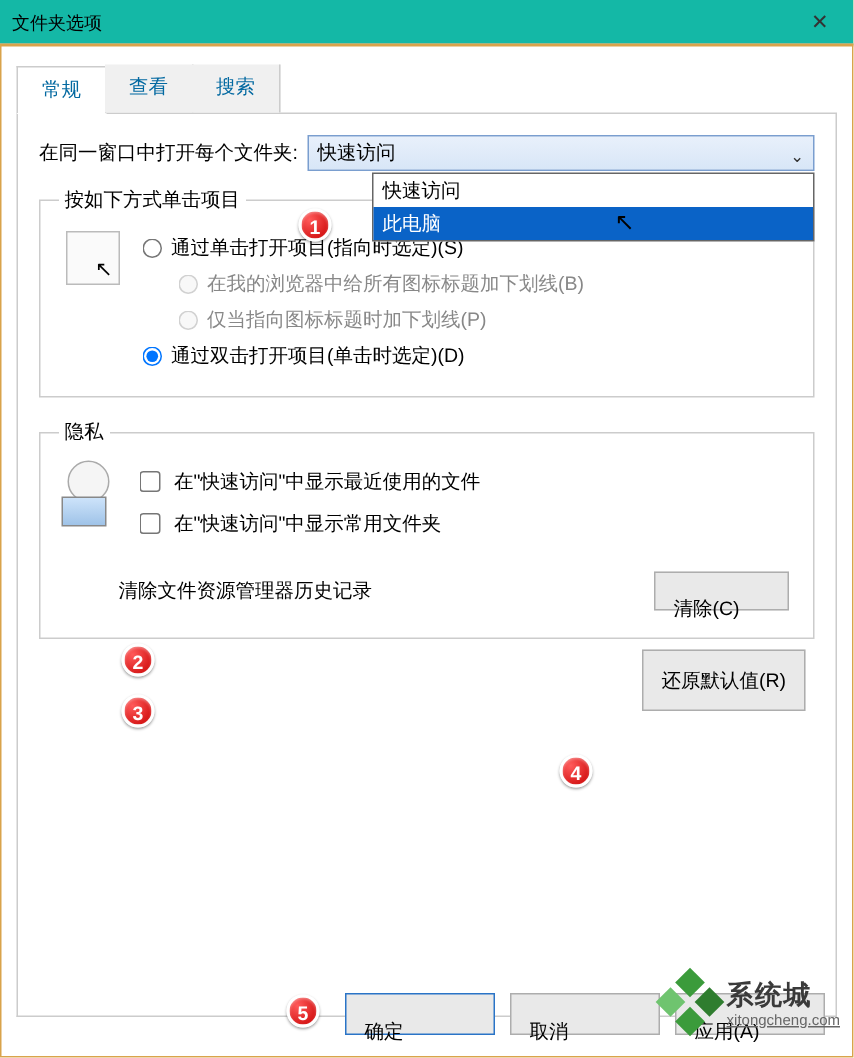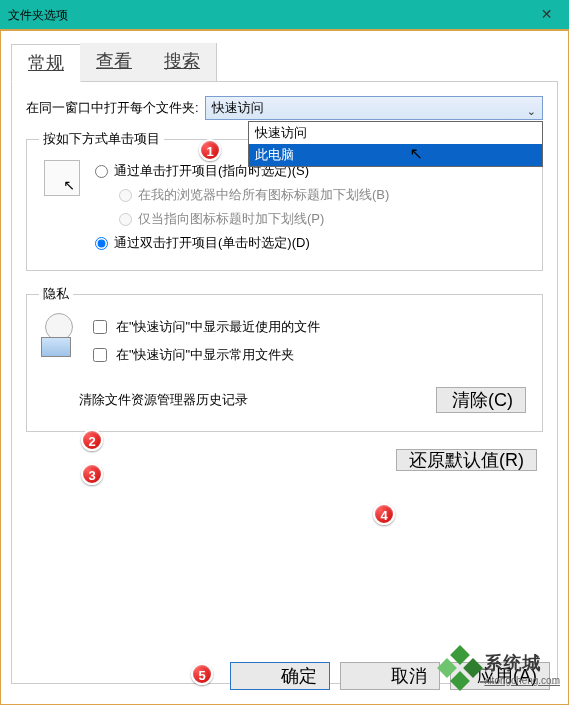--- a/index.html
+++ b/index.html
@@ -6,21 +6,21 @@
 body { margin: 0; background: #fff; width: 569px; height: 705px; overflow: hidden; position: relative; }
 
 .titlebar { height: 30px; background: #fff; border-bottom: 1px solid #d0d0d0; position: relative; padding-left: 8px; line-height: 30px; font-size: 12px; color: #000; }
 .close-btn { position: absolute; right: 0; top: 0; width: 45px; height: 30px; text-align: center; line-height: 28px; font-size: 14px; color: #333; }
 
 .dialog-body { border: 1px solid #d9a34b; background: #fff; margin: 0; height: calc(100% - 30px); padding: 8px 10px 12px 10px; position: relative; }
 .titlebar, .dialog-body { outline: 1px solid #d9a34b; }
 .titlebar { background: #14b8a6; }
 
 .tabs { display: flex; border-bottom: 1px solid #ccc; margin-top: 4px; }
-.tab { padding: 6px 16px; font-size: 18px; border: 1px solid #ccc; border-bottom: none; background: #fff; margin-right: -1px; position: relative; top: 1px; color: #404040; text-decoration: underline; }
+.tab { padding: 6px 16px; font-size: 13px; border: 1px solid #ccc; border-bottom: none; background: #fff; margin-right: -1px; position: relative; top: 1px; color: #0369a1; }
 .tab.active { background: #fff; border-bottom: 1px solid #fff; }
 .tab.inactive { background: #f0f0f0; border-top: none; border-left: none; border-right: 1px solid #ccc; top: 0; }
 .tab:first-child { }
 
 .tab-content { border: 1px solid #ccc; border-top: none; padding: 14px 14px 10px 14px; height: 602px; }
 
 .row1 { display: flex; align-items: center; gap: 6px; margin-bottom: 8px; position: relative; }
 .label1 { font-size: 13px; }
 .combo { flex: 1; height: 24px; border: 1px solid #7a9ecf; background: linear-gradient(#e8f0fb,#d8e6f7); font-size: 13px; padding: 0 6px; line-height: 22px; position: relative; color: #000; }
 .combo .chev { position: absolute; right: 6px; top: 3px; font-size: 11px; color: #333; }
@@ -42,21 +42,21 @@
 .sub-radio { margin-left: 24px; }
 .radio-col { flex: 1; }
 
 .privacy-row { display: flex; align-items: center; gap: 6px; font-size: 13px; margin: 4px 0 8px 0; }
 .priv-icon { width: 40px; height: 44px; flex-shrink: 0; position: relative; }
 .priv-icon .clk { width: 28px; height: 28px; border: 1px solid #aaa; border-radius: 50%; background: #f5f5f5; position: absolute; top: 0; left: 6px; }
 .priv-icon .pic { width: 30px; height: 20px; border: 1px solid #888; background: linear-gradient(#cde3fa,#9fc3e8); position: absolute; bottom: 0; left: 2px; }
 
 .clear-row { display: flex; align-items: center; justify-content: space-between; margin: 14px 4px 6px 40px; }
 .clear-row .lbl { font-size: 13px; }
-.btn { min-width: 90px; height: 26px; border: 1px solid #adadad; background: #e9e9e9; font-size: 18px; padding: 0 12px; text-align: right; line-height: 24px; }
+.btn { min-width: 90px; height: 26px; border: 1px solid #adadad; background: #e9e9e9; font-size: 13px; padding: 12px 12px; text-align: left; line-height: 24px; }
 
 .restore-row { text-align: right; margin: 16px 6px 2px 0; }
 .restore-row .btn { min-width: 130px; }
 
 .bottom-buttons { position: absolute; bottom: 14px; left: 0; right: 0; display: flex; justify-content: flex-end; gap: 10px; padding-right: 18px; }
 .bottom-buttons .btn { min-width: 100px; height: 28px; line-height: 26px; }
 .btn.primary { border: 1px solid #2a74c7; }
 
 .marker { position: absolute; width: 22px; height: 22px; border-radius: 50%; background: radial-gradient(circle at 30% 30%, #ff5a5a, #c90000); border: 2px solid #fff; box-shadow: 0 1px 2px rgba(0,0,0,.4), inset 0 1px 2px rgba(255,255,255,.4); color: #fff; font-size: 13px; font-weight: bold; text-align: center; line-height: 22px; z-index: 30; }
 

